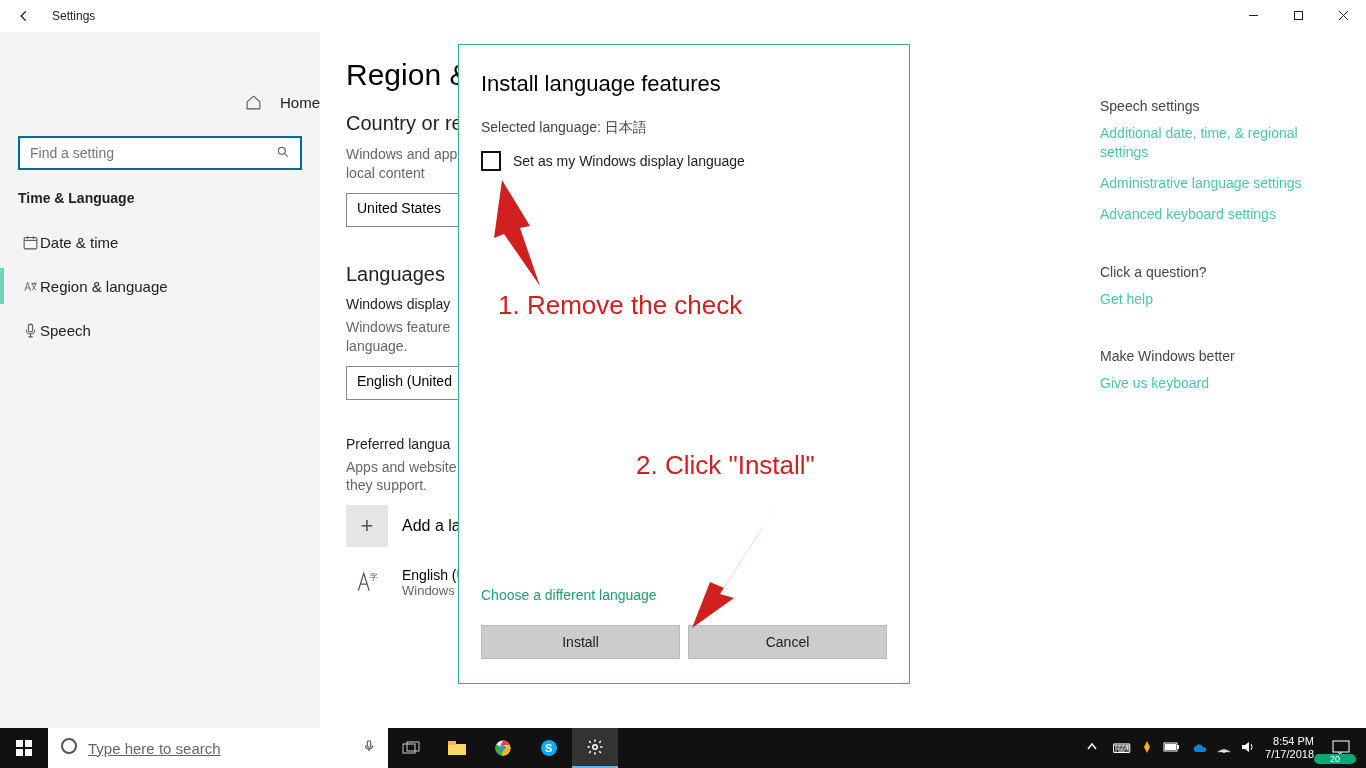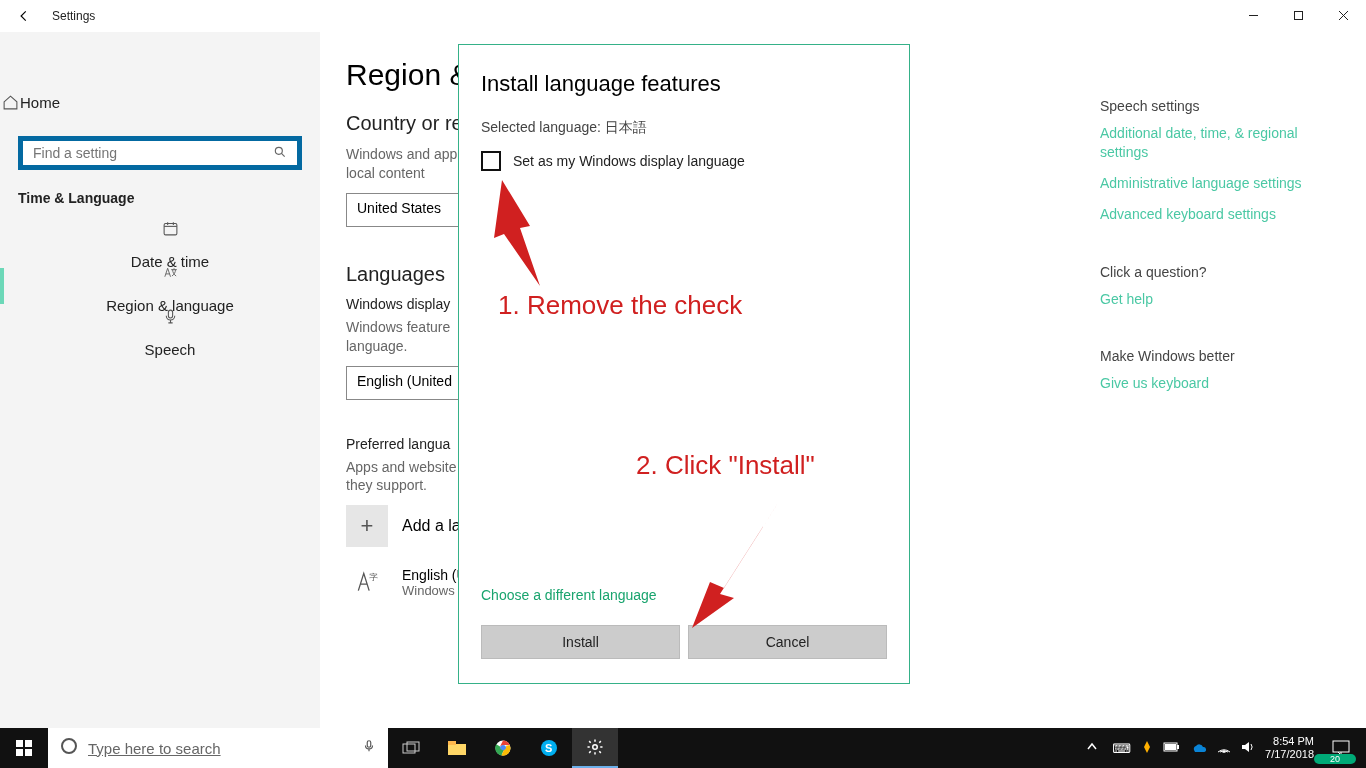--- a/index.html
+++ b/index.html
@@ -6,27 +6,27 @@
   html,body { width:1366px; height:768px; overflow:hidden; background:#fff; }
   .window { width:1366px; height:728px; position:relative; background:#fff; }
   .titlebar { height:32px; display:flex; align-items:center; position:relative; }
   .back-btn { width:48px; height:32px; display:flex; align-items:center; justify-content:center; }
   .back-btn svg { width:14px; height:14px; stroke:#000; }
   .title { font-size:12px; color:#222; margin-left:4px; }
   .win-controls { position:absolute; right:0; top:0; display:flex; }
   .win-controls div { width:45px; height:30px; display:flex; align-items:center; justify-content:center; }
   .body { display:flex; height:696px; }
   .sidebar { width:320px; background:#f4f4f4; height:100%; padding-top:50px; }
-  .side-home { display:flex; align-items:center; height:40px; font-size:15px; color:#222; }
+  .side-home { display:flex; align-items:center; height:40px; padding-left:20px; gap:16px; font-size:15px; color:#222;justify-content:flex-end; }
   .icon-box { width:20px; display:flex; justify-content:center; }
-  .search-box { margin:14px 18px 18px 18px; height:34px; background:#fff; border:5px solid #0369a1; display:flex; align-items:center; justify-content:space-between; padding:0 10px; }
+  .search-box { margin:14px 18px 18px 18px; height:34px; background:#fff; border:2px solid #0369a1; display:flex; align-items:center; justify-content:space-between; padding:0 10px; }
   .search-box input { border:none; outline:none; font-size:14px; width:200px; background:transparent; }
   .search-box span { color:#666; font-size:13px; }
   .group-head { padding:2px 18px 14px 18px; font-size:14px; font-weight:600; color:#222; }
-  .nav-item { display:flex; align-items:center; height:44px; padding-left:20px; gap:16px; font-size:15px; color:#222; position:relative;flex-direction:column; }
+  .nav-item { display:flex; align-items:center; height:44px; padding-left:20px; font-size:15px; color:#222; position:relative; }
   .nav-item.active::before { content:""; position:absolute; left:0; top:4px; bottom:4px; width:4px; background:#6cd8b8; }
   .main { flex:1; padding:26px 0 0 26px; position:relative; }
   .main h1 { font-size:30px; font-weight:500; margin-bottom:20px; }
   .section-title { font-size:20px; font-weight:500; margin:4px 0 10px 0; color:#222; }
   .body-text { font-size:14px; color:#666; margin-bottom:10px; max-width:560px; line-height:1.35; }
   .dropdown { border:1px solid #888; height:34px; width:300px; padding:6px 10px; font-size:14px; margin-bottom:36px; background:#fff; }
   .subhead { font-size:14px; margin-top:6px; margin-bottom:6px; color:#222; }
   .add-lang { display:flex; align-items:center; gap:14px; margin:6px 0 14px 0; }
   .add-lang .plus { width:42px; height:42px; background:#e6e6e6; display:flex; align-items:center; justify-content:center; font-size:22px; color:#555; }
   .lang-row { display:flex; align-items:center; gap:14px; }

